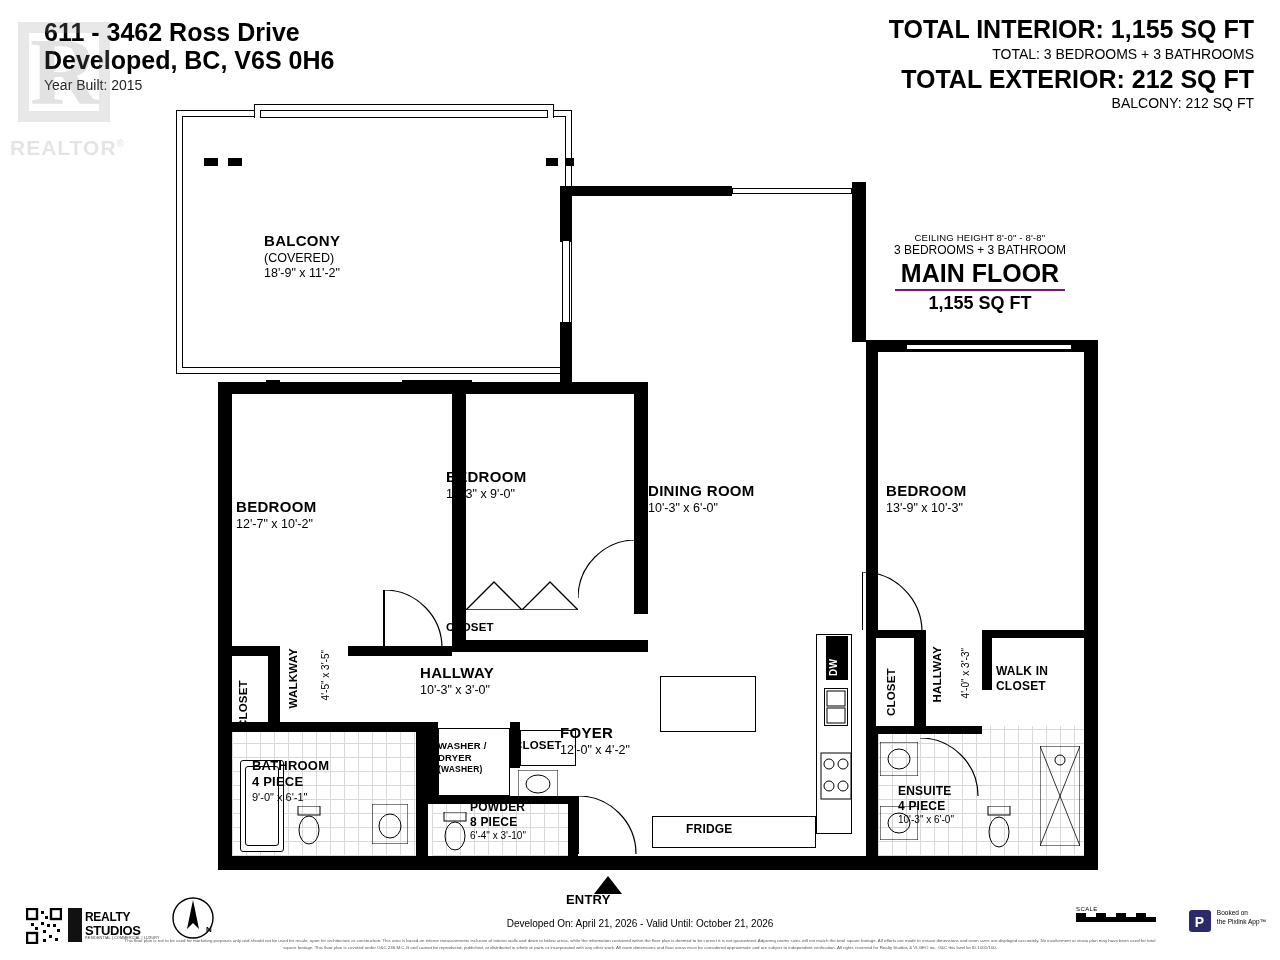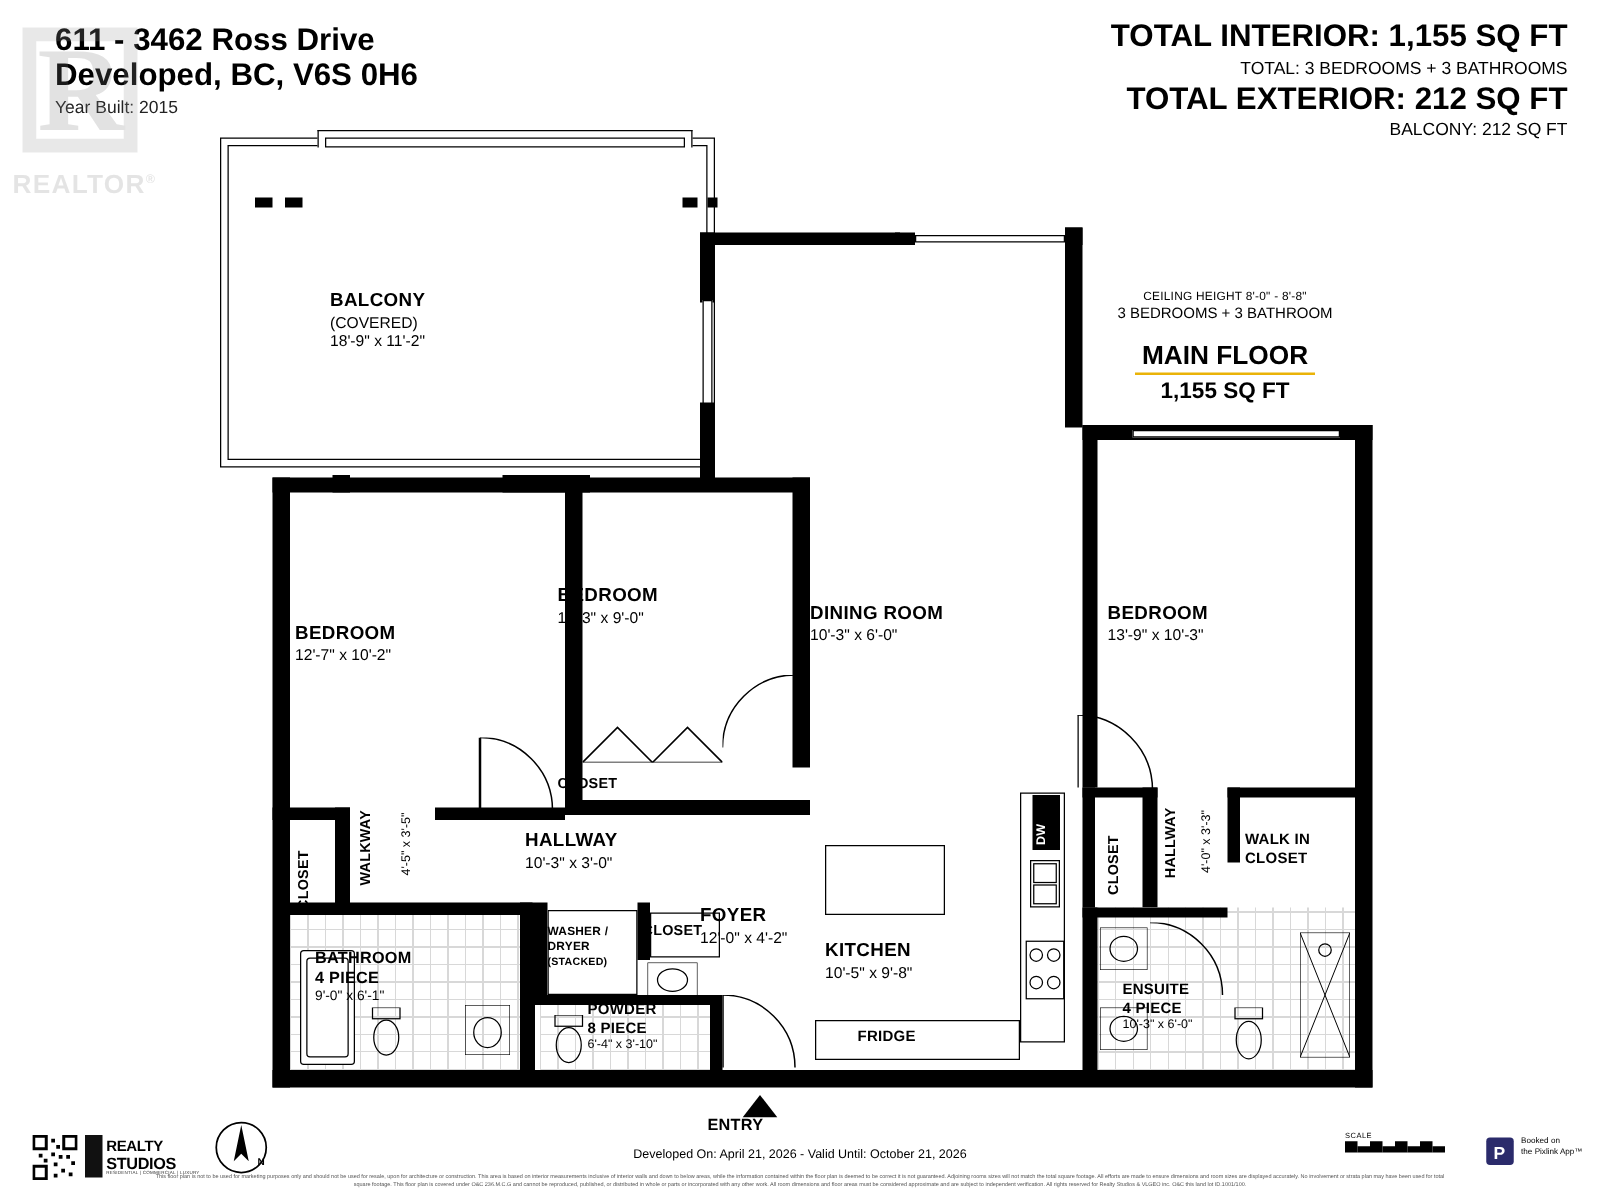--- a/index.html
+++ b/index.html
@@ -52,21 +52,21 @@
   .small-dim{font-size:10px;}
   .vert{writing-mode:vertical-rl;transform:rotate(180deg);}
   .tile{background:
      repeating-linear-gradient(0deg,#d8d8d8 0 1px,transparent 1px 14px),
      repeating-linear-gradient(90deg,#d8d8d8 0 1px,transparent 1px 14px),#fff;}
 
   
   #mainfloor{right:200px;top:232px;text-align:center;width:200px;}
   #mf-ceiling{font-size:9.5px;letter-spacing:.2px;}
   #mf-beds{font-size:12px;}
-  #mf-title{font-size:21px;font-weight:bold;border-bottom:2px solid #eab308;display:inline-block;padding:0 6px 1px;margin-top:16px;}
+  #mf-title{font-size:25px;font-weight:bold;border-bottom:2px solid #701a75;display:inline-block;padding:0 6px 1px;margin-top:2px;}
   #mf-sqft{font-size:18px;font-weight:bold;margin-top:2px;}
 
   
   #dev-on{left:0;right:0;top:918px;text-align:center;font-size:10px;}
   #disclaimer{left:120px;top:938px;width:1040px;text-align:center;font-size:4.4px;color:#555;line-height:1.5;}
   #qr{left:26px;top:908px;width:36px;height:36px;}
   #rs-logo{left:68px;top:908px;width:92px;height:34px;}
   #rs-logo .blk{position:absolute;left:0;top:0;width:14px;height:34px;background:#111;}
   #rs-logo .t1{position:absolute;left:17px;top:2px;font-size:12px;font-weight:bold;letter-spacing:-.3px;}
   #rs-logo .t2{position:absolute;left:17px;top:15px;font-size:13px;font-weight:bold;letter-spacing:-.3px;}
@@ -239,21 +239,21 @@
     <div class="small-name" style="font-size:13px;">BATHROOM</div>
     <div class="small-name" style="font-size:13px;">4 PIECE</div>
     <div class="small-dim" style="font-size:11px;">9'-0" x 6'-1"</div>
   </div>
 
   <div class="w" style="left:428px;top:722px;width:10px;height:76px;"></div>
   <div class="thin" style="left:438px;top:728px;width:72px;height:68px;"></div>
   <div class="room-label" style="left:438px;top:740px;width:72px;">
     <div class="small-name" style="font-size:9.5px;">WASHER /</div>
     <div class="small-name" style="font-size:9.5px;">DRYER</div>
-    <div class="small-name" style="font-size:8.5px;">(STACKED)</div>
+    <div class="small-name" style="font-size:8.5px;">(WASHER)</div>
   </div>
 
   <div class="w" style="left:510px;top:722px;width:10px;height:46px;"></div>
   <div class="thin" style="left:520px;top:730px;width:56px;height:36px;"></div>
   <div class="room-label" style="left:514px;top:738px;width:66px;">
     <div class="small-name">CLOSET</div>
   </div>
 
   <div class="tile" style="position:absolute;left:432px;top:800px;width:142px;height:56px;"></div>
   <div class="w" style="left:428px;top:796px;width:148px;height:8px;"></div>
@@ -288,24 +288,20 @@
   <div style="position:absolute;left:594px;top:876px;width:28px;height:18px;">
     <svg width="28" height="18">
         <polygon points="14,0 28,18 0,18" fill="#000"></polygon>
       </svg>
   </div>
   <div class="room-label" style="left:566px;top:892px;width:84px;">
     <div class="small-name" style="font-size:13px;">ENTRY</div>
   </div>
 
   <div class="thin" style="left:660px;top:676px;width:96px;height:56px;"></div>
-  <div class="room-label" style="left:660px;top:752px;width:160px;">
-    <div class="rl-name">KITCHEN</div>
-    <div class="rl-dim">10'-5" x 9'-8"</div>
-  </div>
 
   <div class="thin" style="left:816px;top:634px;width:36px;height:200px;"></div>
   <div class="w" style="left:826px;top:636px;width:22px;height:44px;"></div>
   <div class="room-label vert" style="left:828px;top:644px;height:32px;">
     <div class="small-name" style="color:#fff;font-size:10px;">DW</div>
   </div>
   <div class="thin" style="left:824px;top:688px;width:24px;height:38px;"></div>
   <div style="position:absolute;left:826px;top:690px;width:20px;height:34px;">
     <svg width="20" height="34">
         <rect x="1" y="1" width="18" height="15" fill="none" stroke="#000"></rect>

